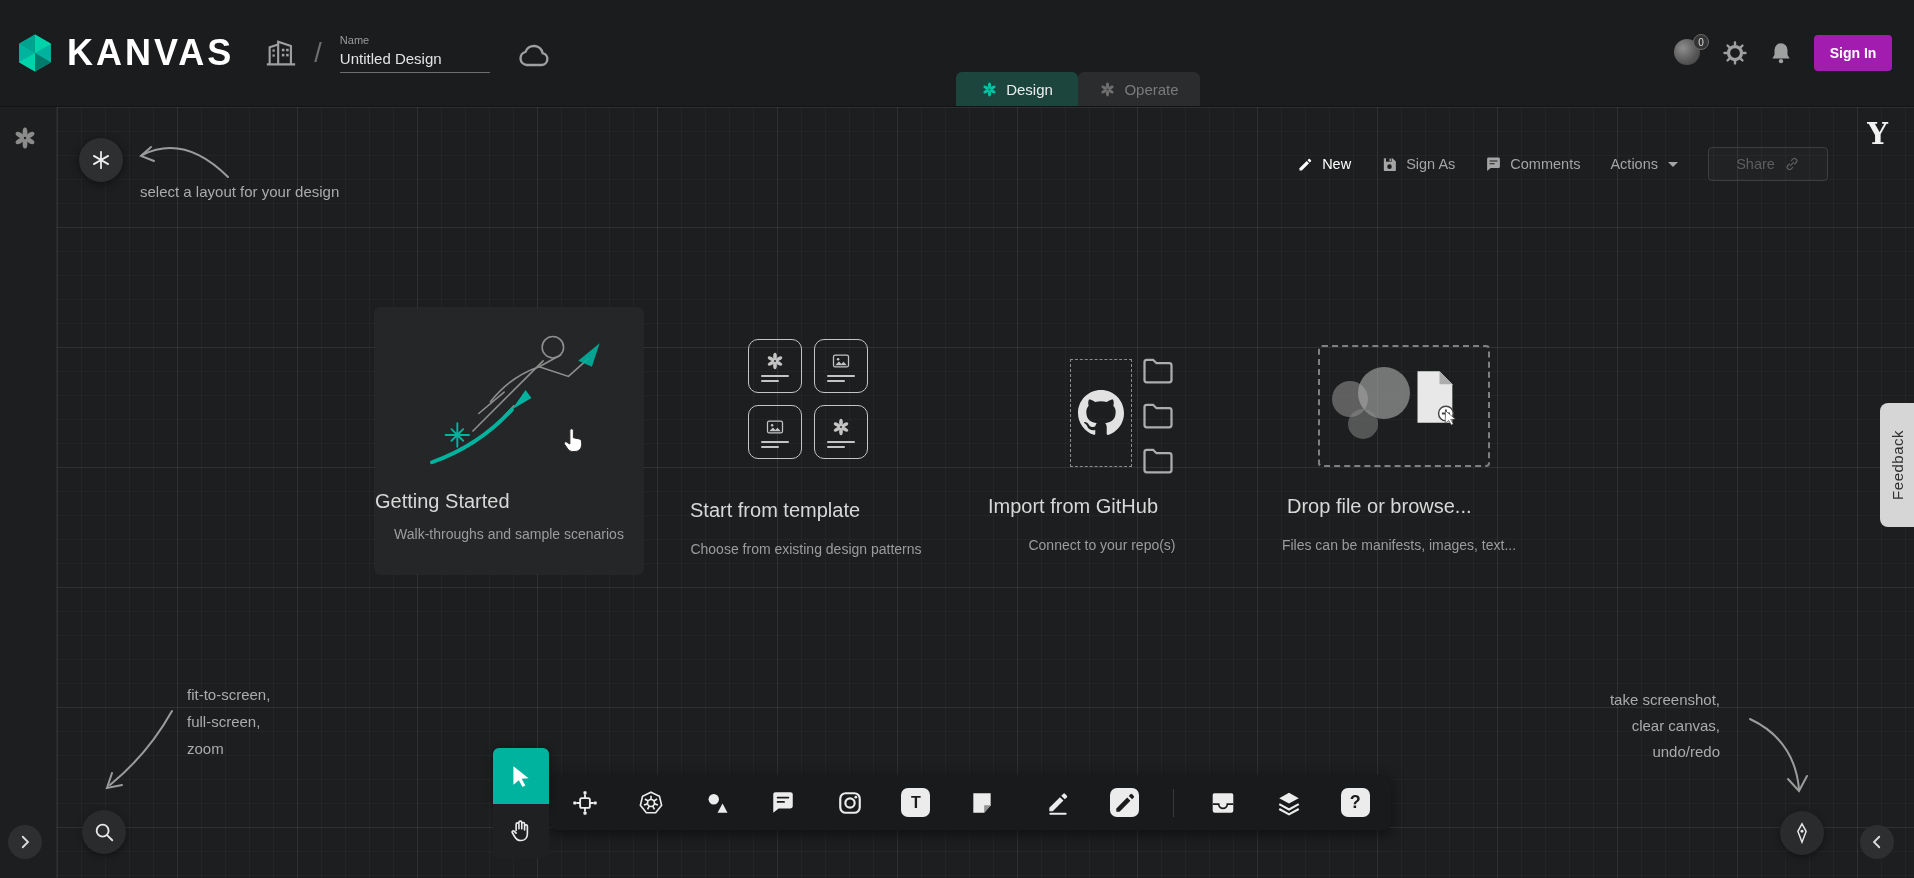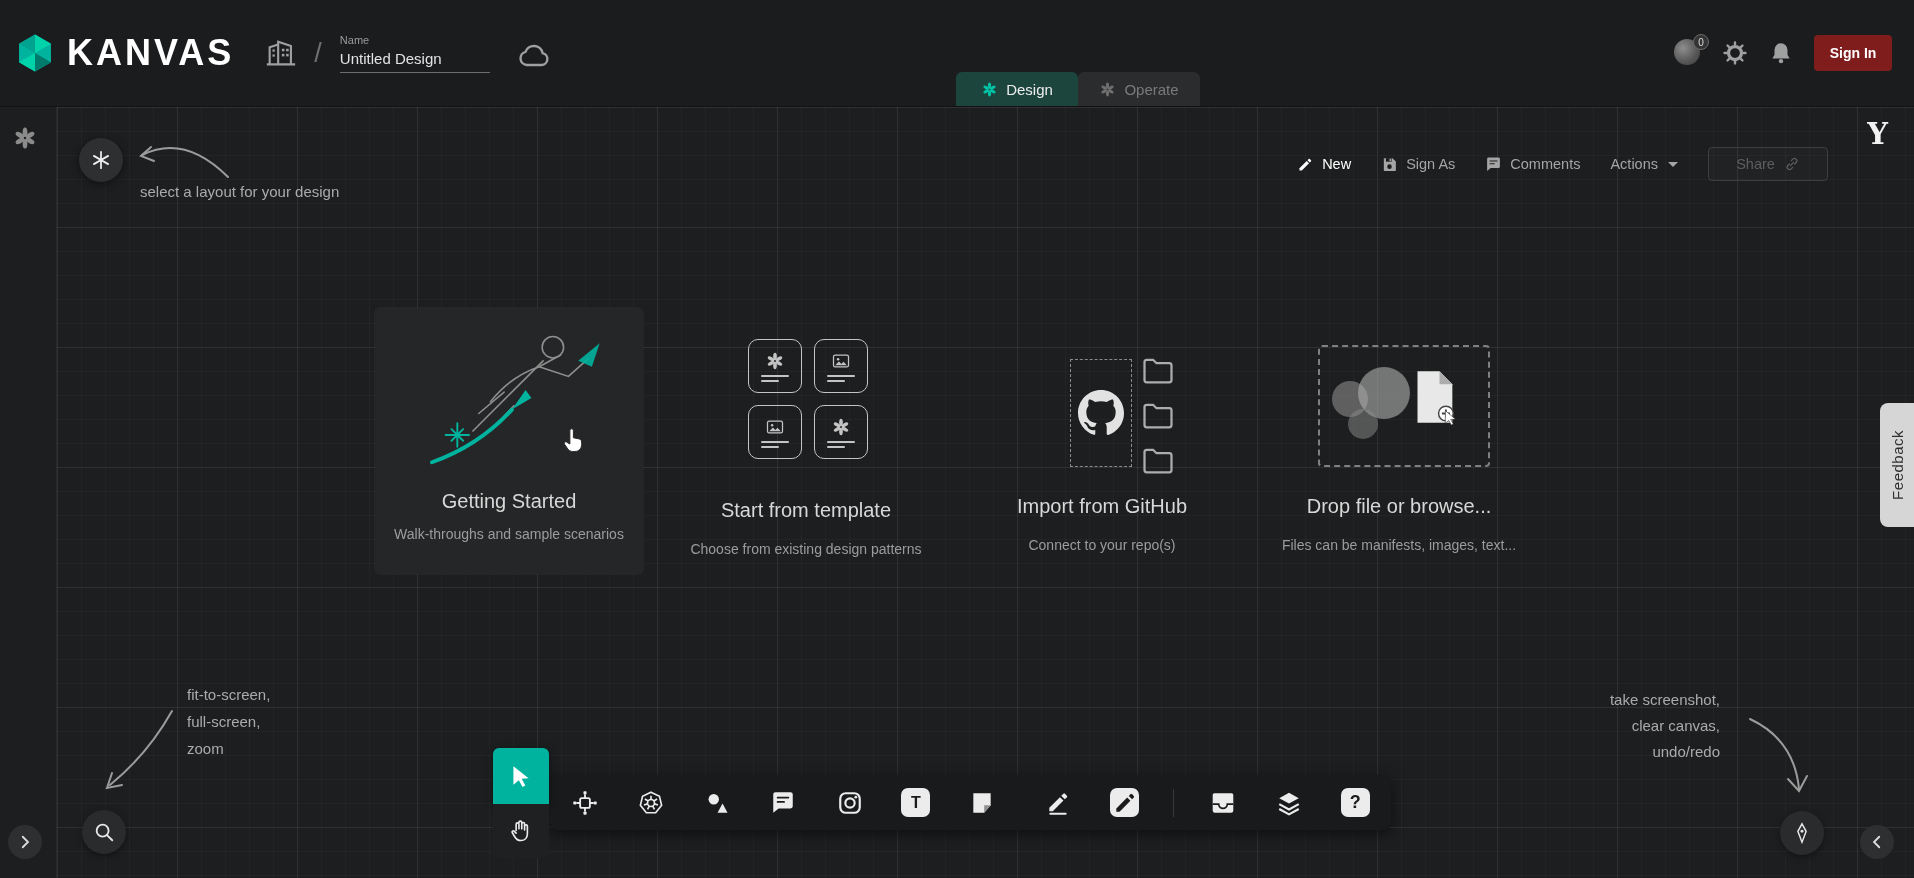--- a/index.html
+++ b/index.html
@@ -29,21 +29,21 @@
   .tab svg { width:17px; height:17px; }
 
   .header-right { margin-left:auto; display:flex; align-items:center; gap:20px; }
   .provider-wrap { position:relative; width:28px; height:28px; cursor:pointer; }
   .provider-circle { display:block; width:26px; height:26px; border-radius:50%;
                      background:radial-gradient(circle at 35% 35%, #8E8E8E, #555 60%, #3E3E3E); }
   .badge { position:absolute; top:-5px; right:-7px; min-width:16px; height:16px; border-radius:50%;
            background:#343434; border:1px solid #6B6B6B; color:#DDDDDD; font-size:10px;
            display:flex; align-items:center; justify-content:center; }
   .hicon-btn { width:26px; height:26px; background:none; border:none; color:#9FA0A0; cursor:pointer; }
-  .signin-btn { width:78px; height:36px; background:#7f1d1d; color:#FFFFFF; border:none; border-radius:4px;
+  .signin-btn { width:78px; height:36px; background:#a21caf; color:#FFFFFF; border:none; border-radius:4px;
                 font-size:14px; font-weight:700; cursor:pointer; font-family:"Liberation Sans",sans-serif; }
 
   
   .canvas { position:absolute; top:107px; left:0; right:0; bottom:0; background:#1D1E1F; }
   .canvas::before { content:""; position:absolute; left:56px; top:0; bottom:0; width:1px; background:rgba(255,255,255,.05); }
   .grid { position:absolute; inset:0 0 0 57px;
     background-image:
       linear-gradient(rgba(255,255,255,.055) 1px, transparent 1px),
       linear-gradient(90deg, rgba(255,255,255,.055) 1px, transparent 1px),
       linear-gradient(rgba(255,255,255,.028) 1px, transparent 1px),
@@ -69,21 +69,21 @@
                font-size:14.5px; cursor:default; font-family:"Liberation Sans",sans-serif; }
   .share-btn svg { width:16px; height:16px; }
 
   .brand-y { position:absolute; top:10px; right:26px; color:#F2F2F2; font-size:29px; font-weight:600;
              font-family:"DejaVu Serif", serif; }
   .feedback-tab { position:absolute; right:0; top:296px; width:34px; height:124px; background:#D6D6D6;
                   border-radius:8px 0 0 8px; display:flex; align-items:center; justify-content:center; cursor:pointer; border:none; }
   .feedback-tab span { writing-mode:vertical-rl; transform:rotate(180deg); color:#2F2F2F; font-size:15px; letter-spacing:.5px; }
 
   
-  .card-title { color:#D8D8D8; font-size:20px; text-align:center; }
+  .card-title { color:#D8D8D8; font-size:20px; text-align:left; }
   .card-sub { color:#9C9C9C; font-size:14px; text-align:center; }
 
   .gs-card { position:absolute; left:375px; top:201px; width:268px; height:266px; background:#252627;
              border-radius:5px; cursor:pointer; box-shadow:0 0 0 1px rgba(255,255,255,.03); padding-top:8px; }
   .gs-illu { display:block; margin:0 auto; width:232px; height:156px; }
   .gs-card .card-title { margin-top:18px; }
   .gs-card .card-sub { margin-top:13px; }
   .gs-pointer { position:absolute; left:183px; top:116px; width:30px; height:30px; }
 
   .tpl-icons { position:absolute; left:748px; top:232px; display:grid; grid-template-columns:54px 54px;

